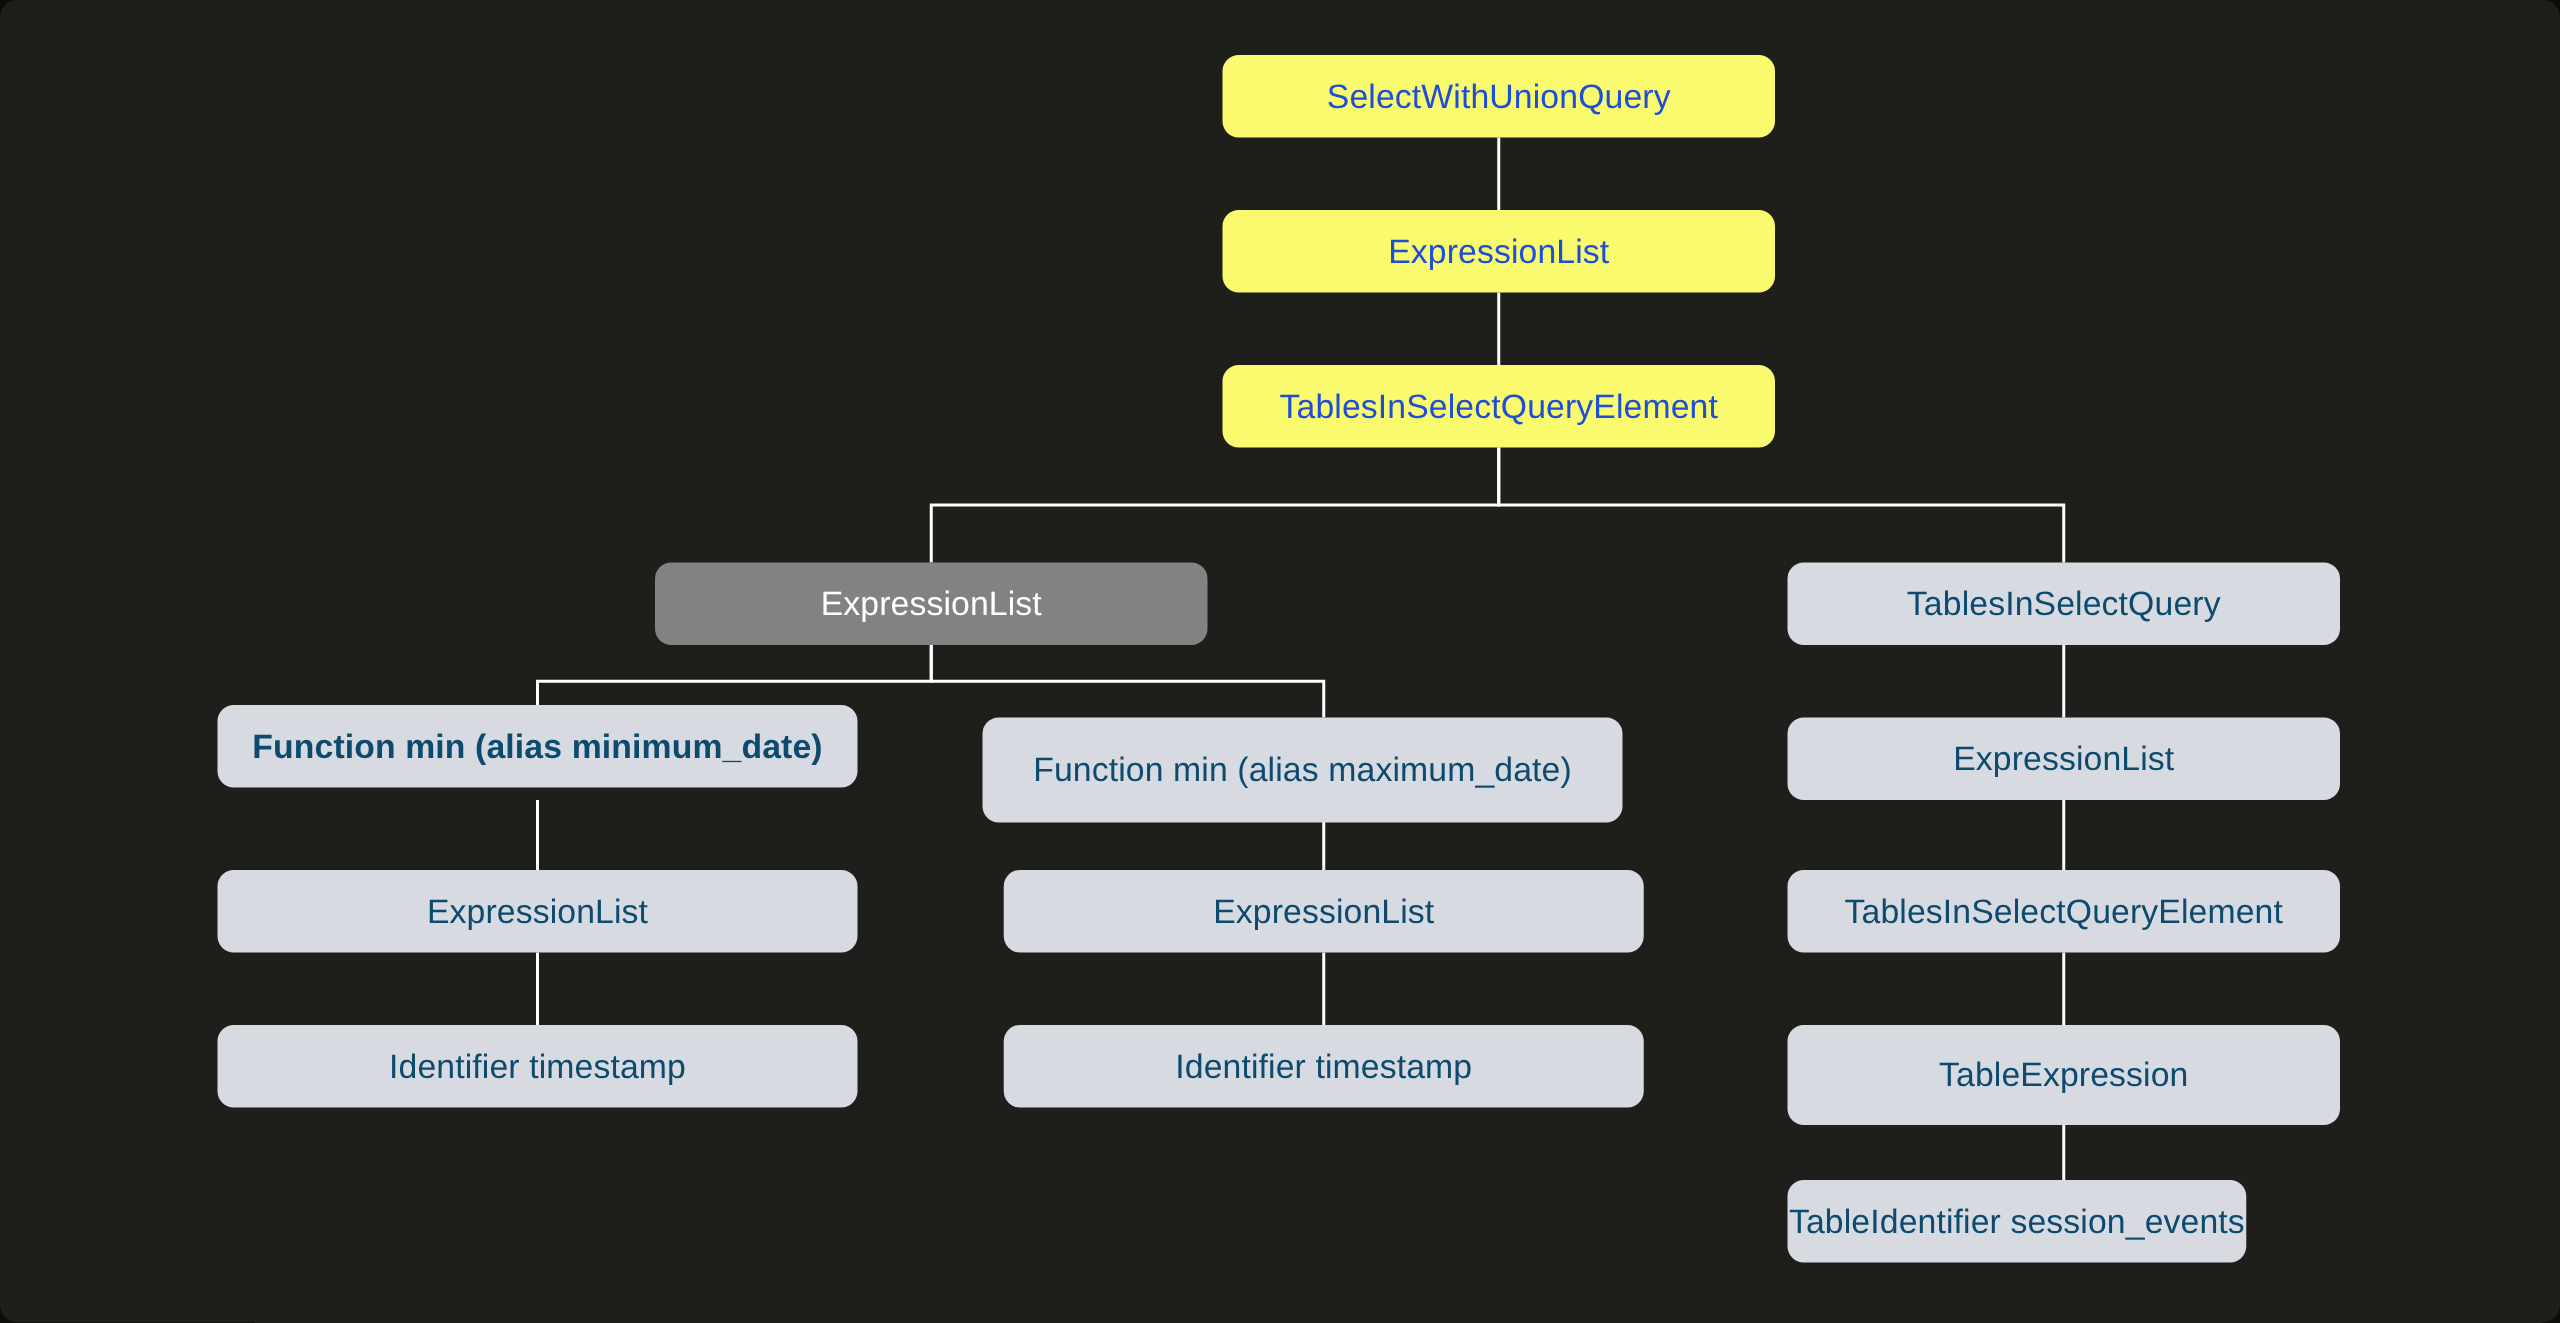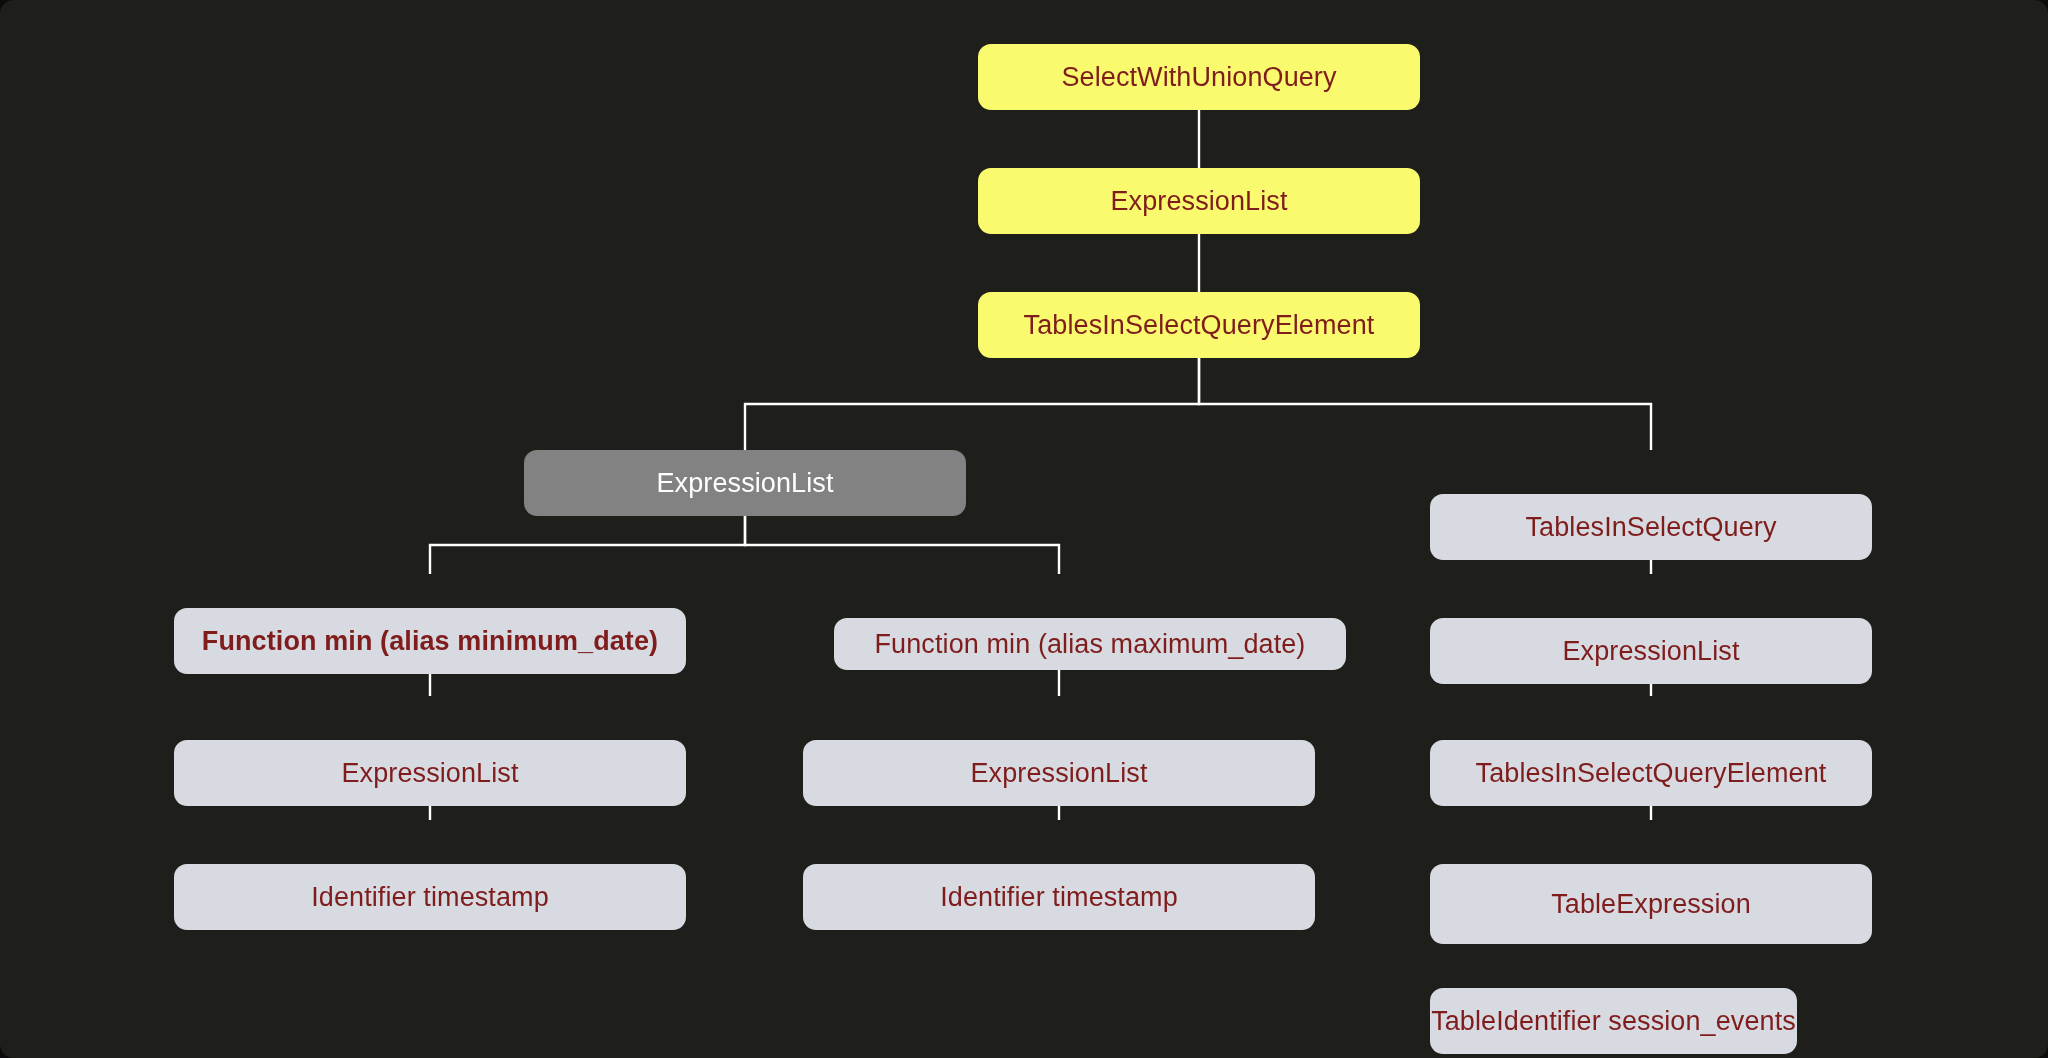--- a/index.html
+++ b/index.html
@@ -35,30 +35,29 @@
     letter-spacing: 0.1px;
     white-space: nowrap;
     z-index: 3;
   }
   .node-label {
     pointer-events: none;
   }
   .kind-root,
   .kind-yellow {
     background: #fafa6e;
-    color: #7f1d1d;
+    color: #1d4ed8;
   }
   .kind-selected {
     background: #828282;
     color: #ffffff;
   }
   .kind-plain {
     background: #d7dae1;
-    color: #7f1d1d;
-    margin-top: 44px;
+    color: #0c4a6e;
   }
 </style>
 </head>
 <body>
 
 <div id="canvas">
   <svg id="edge-layer" viewBox="0 0 2048 1058" xmlns="http://www.w3.org/2000/svg">
       <path d="M 1199 110 L 1199 168" fill="none" stroke="#ffffff" stroke-width="2.4"></path>
       <path d="M 1199 234 L 1199 292" fill="none" stroke="#ffffff" stroke-width="2.4"></path>
       <path d="M 1199 358 L 1199 404 L 745 404 L 745 450" fill="none" stroke="#ffffff" stroke-width="2.4"></path>
@@ -86,21 +85,21 @@
       </div>
       <div class="node kind-selected" style="left: 524px; top: 450px; width: 442px; height: 66px;">
         <span class="node-label">ExpressionList</span>
       </div>
       <div class="node kind-plain" style="left: 1430px; top: 450px; width: 442px; height: 66px;">
         <span class="node-label">TablesInSelectQuery</span>
       </div>
       <div class="node kind-plain" style="left: 174px; top: 564px; width: 512px; height: 66px; font-weight: bold;">
         <span class="node-label">Function min (alias minimum_date)</span>
       </div>
-      <div class="node kind-plain" style="left: 834px; top: 574px; width: 512px; height: 52px;">
+      <div class="node kind-plain" style="left: 786px; top: 574px; width: 512px; height: 84px;">
         <span class="node-label">Function min (alias maximum_date)</span>
       </div>
       <div class="node kind-plain" style="left: 1430px; top: 574px; width: 442px; height: 66px;">
         <span class="node-label">ExpressionList</span>
       </div>
       <div class="node kind-plain" style="left: 174px; top: 696px; width: 512px; height: 66px;">
         <span class="node-label">ExpressionList</span>
       </div>
       <div class="node kind-plain" style="left: 803px; top: 696px; width: 512px; height: 66px;">
         <span class="node-label">ExpressionList</span>

